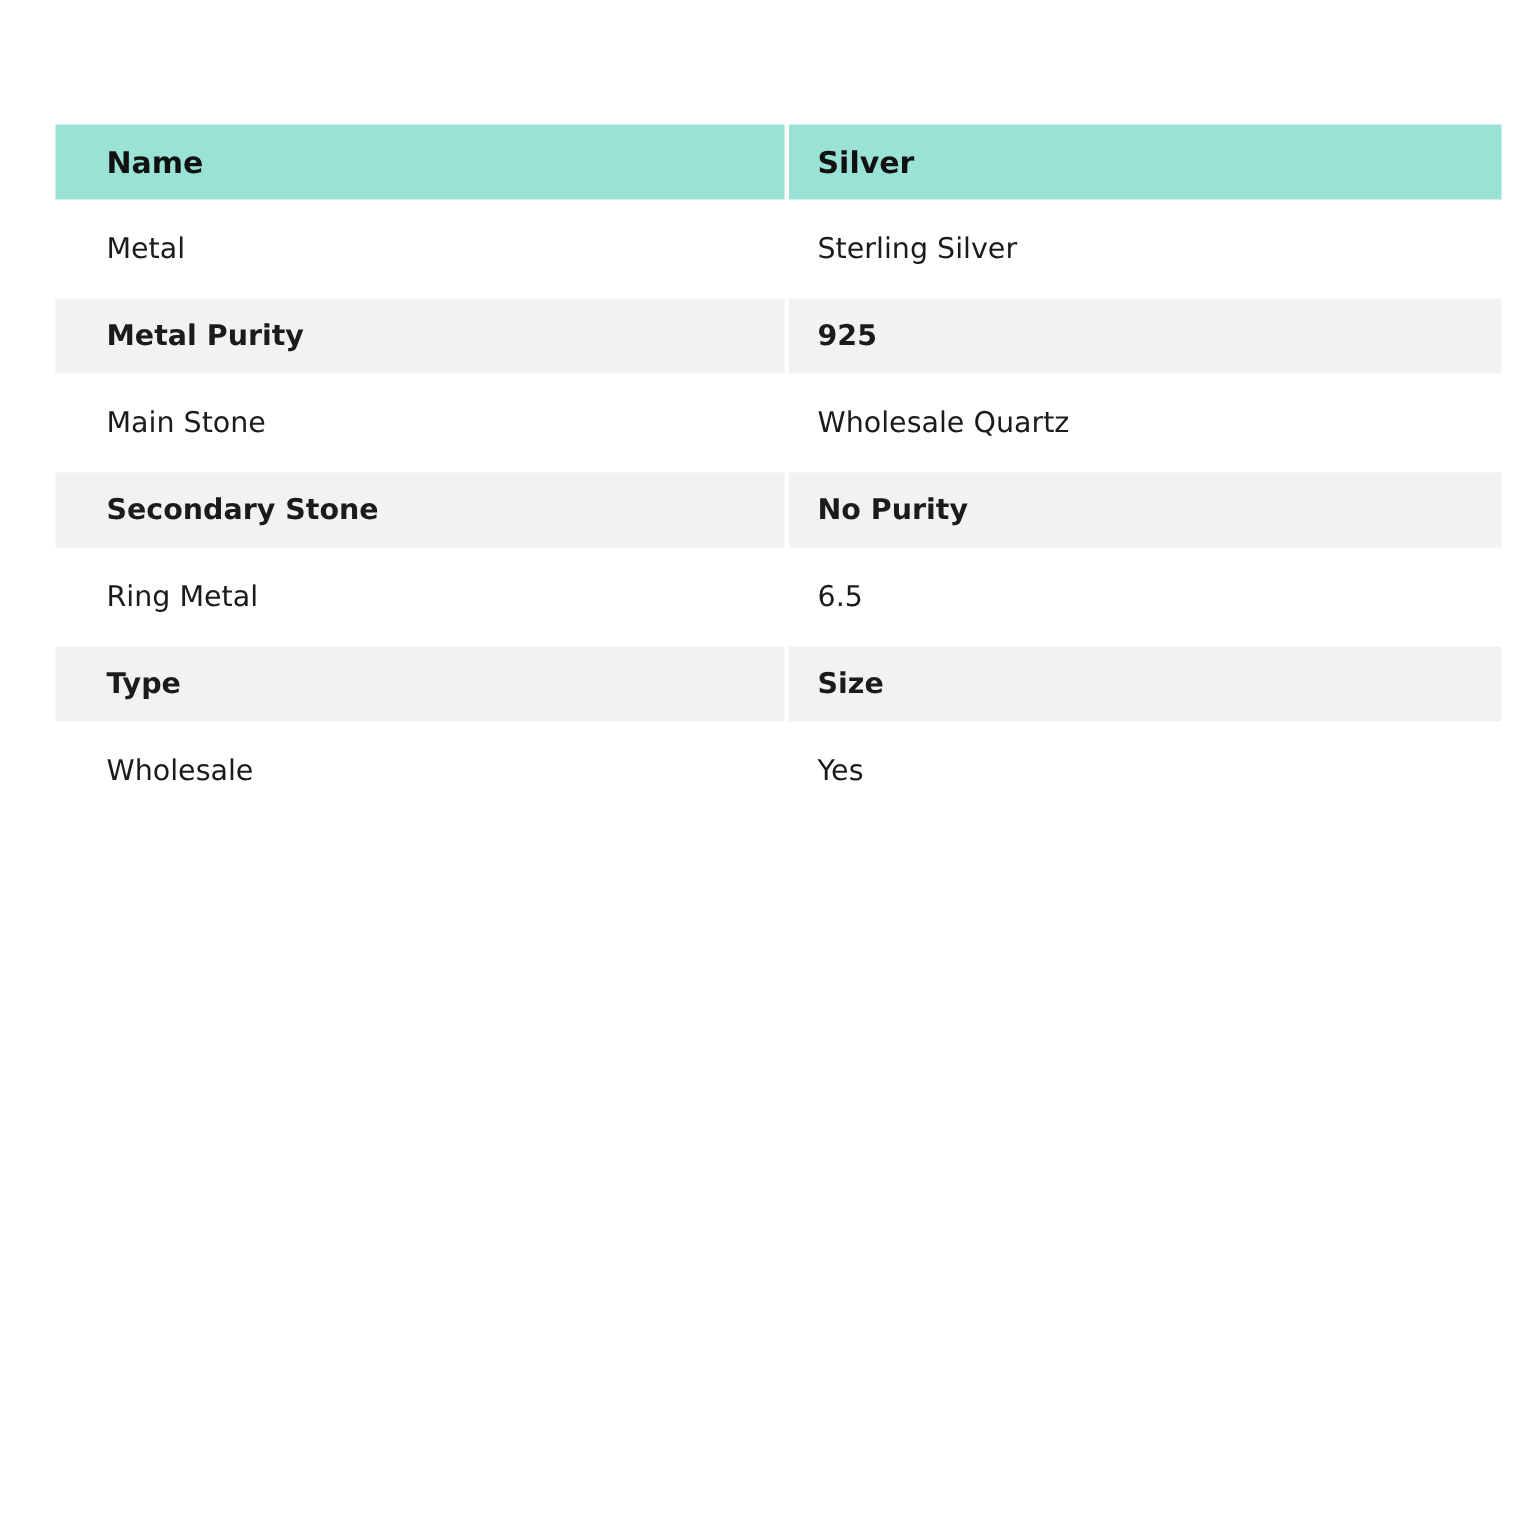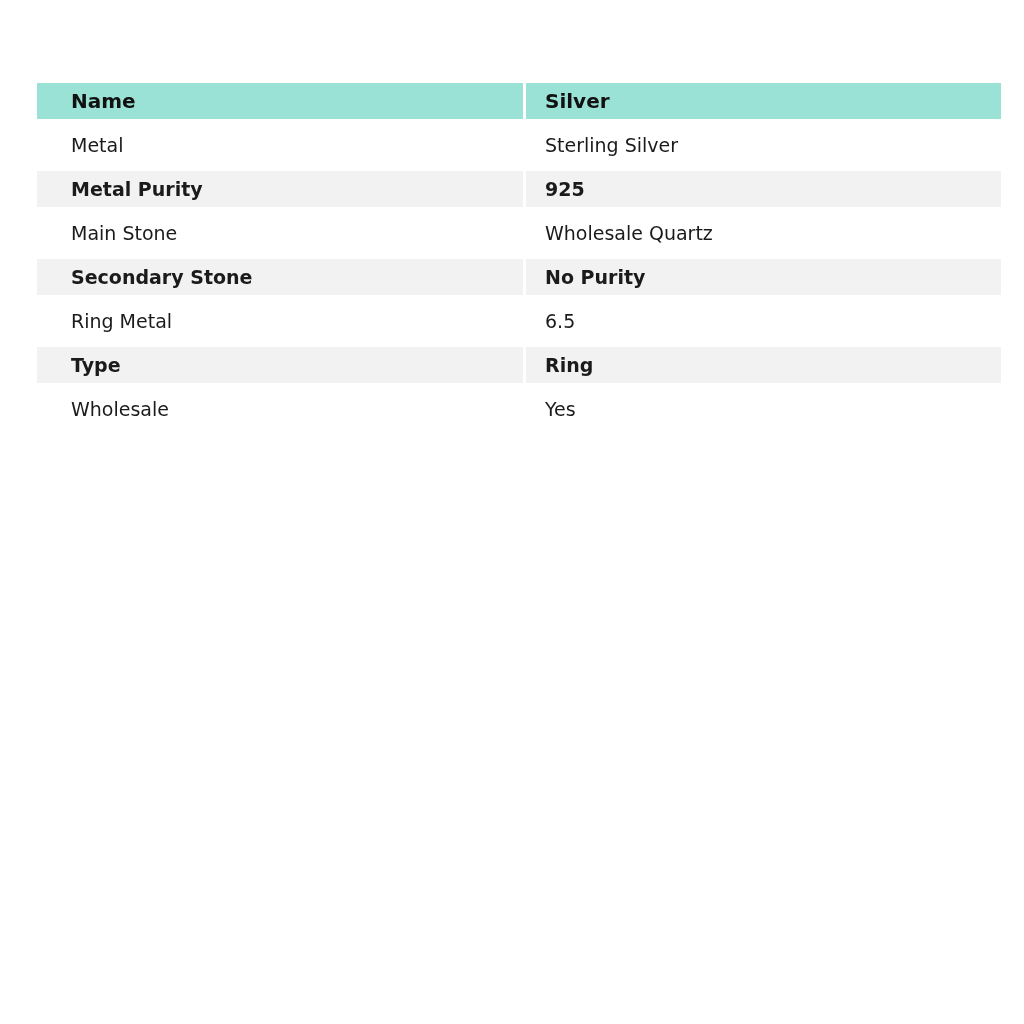--- a/index.html
+++ b/index.html
@@ -24,21 +24,21 @@
     left: 37px;
     top: 83px;
     width: 964px;
     display: grid;
     grid-template-columns: 486px 475px;
     column-gap: 3px;
     row-gap: 8px;
   }
   .t-row { display: contents; }
   .cell {
-    height: 36px;
+    height: 50px;
     display: flex;
     align-items: center;
     font-size: 19px;
     color: var(--text);
     background: var(--row-bg);
     white-space: nowrap;
     overflow: hidden;
   }
   .col-name  { padding-left: 34px; }
   .col-value { padding-left: 19px; }
@@ -80,21 +80,21 @@
     <div class="cell col-value">No Purity</div>
   </div>
 
   <div class="t-row">
     <div class="cell col-name">Ring Metal</div>
     <div class="cell col-value">6.5</div>
   </div>
 
   <div class="t-row stripe">
     <div class="cell col-name">Type</div>
-    <div class="cell col-value">Ring</div>
+    <div class="cell col-value">Size</div>
   </div>
 
   <div class="t-row">
     <div class="cell col-name">Wholesale</div>
     <div class="cell col-value">Yes</div>
   </div>
 
 </div>
 
 </body></html>

